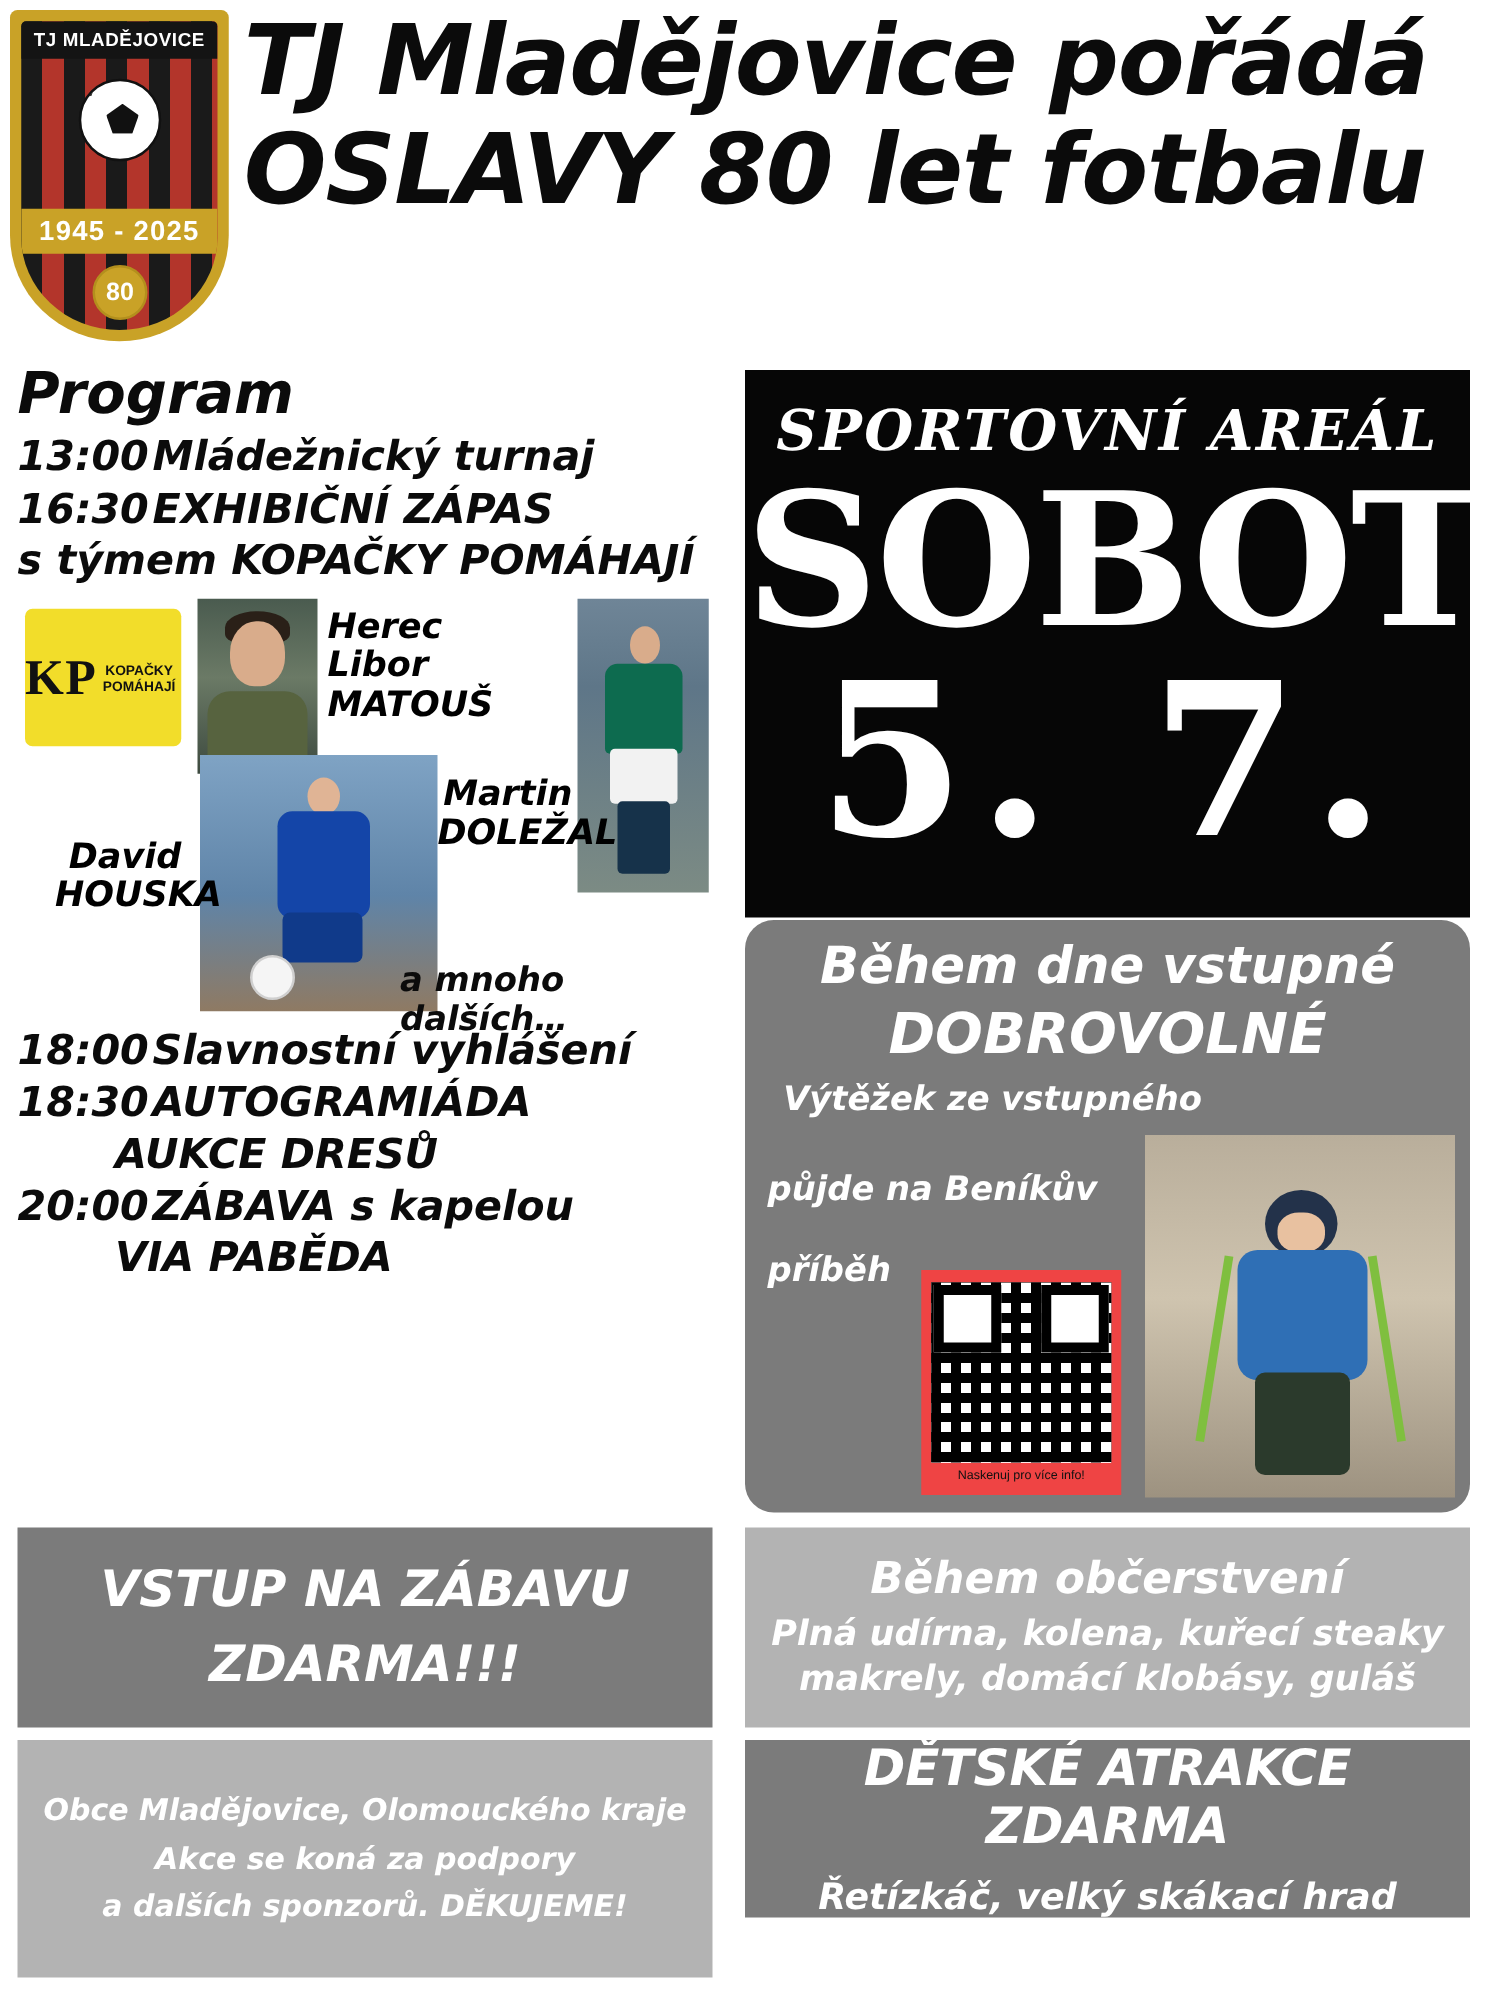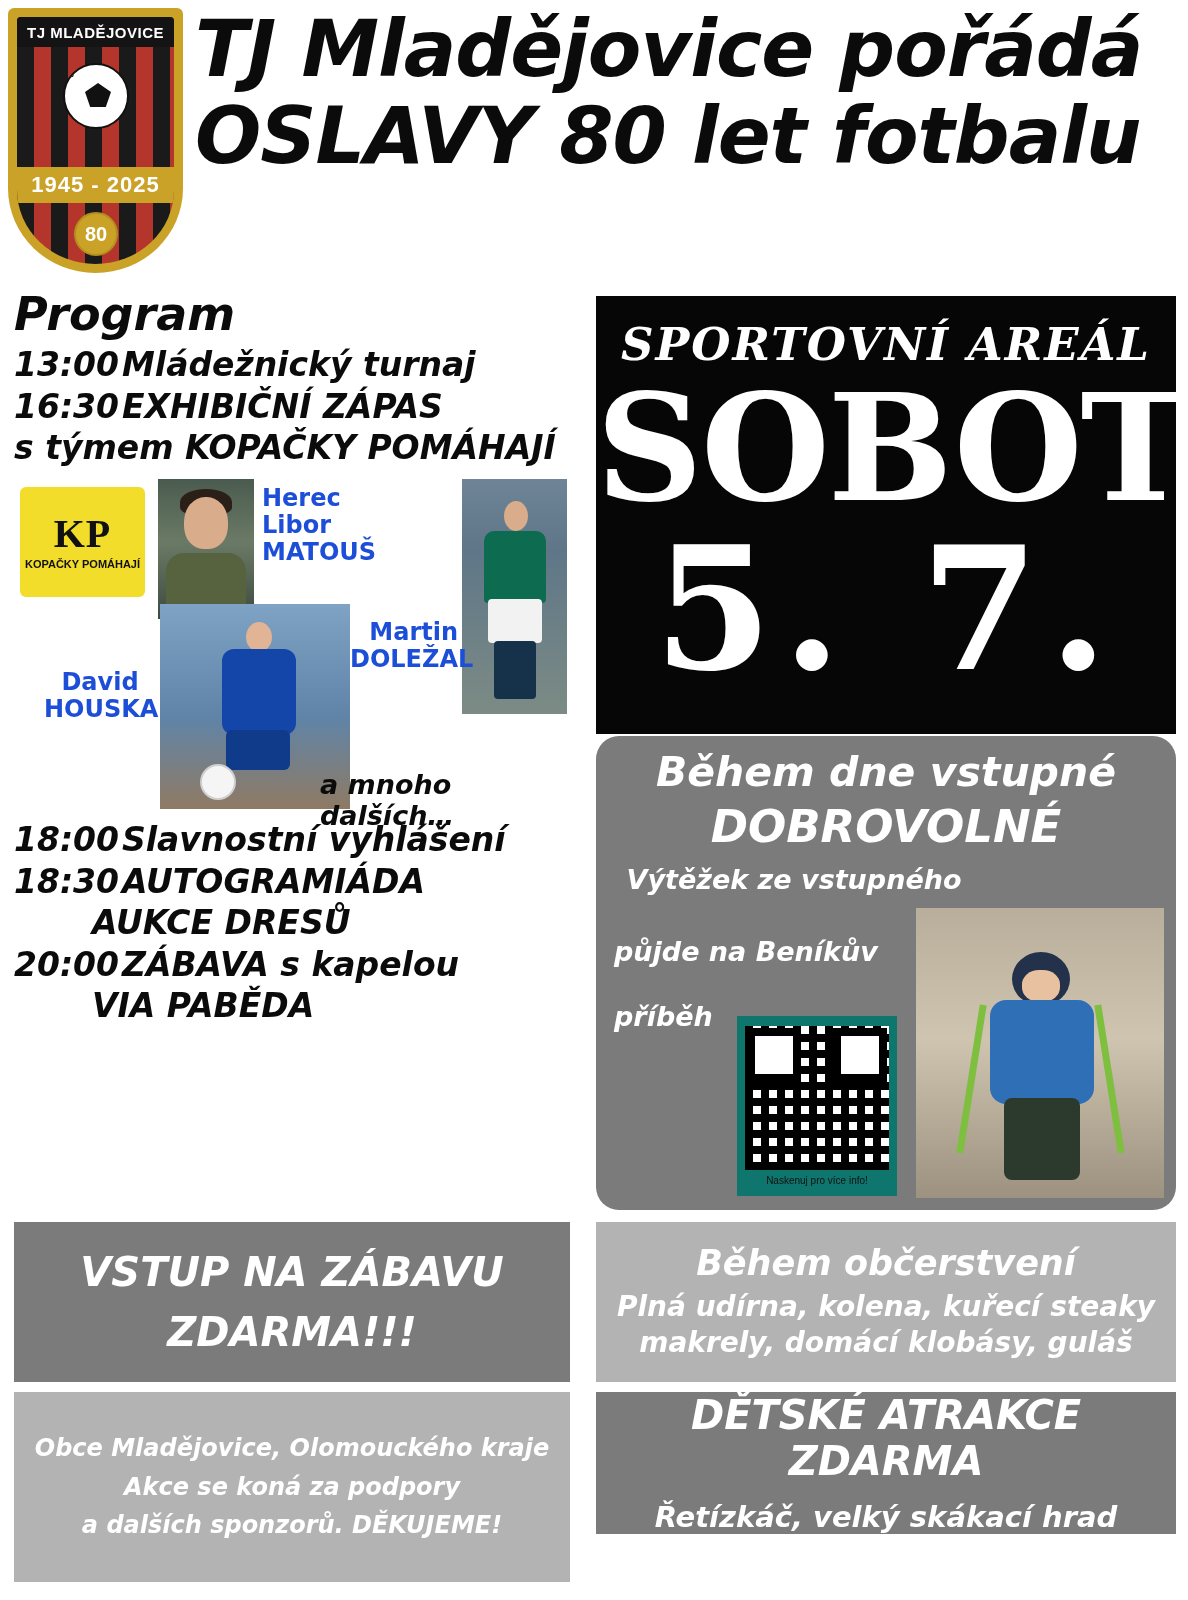--- a/index.html
+++ b/index.html
@@ -102,21 +102,21 @@
   .prog-line .t { display: inline-block; min-width: 108px; }
   .prog-line.indent { margin-left: 82px; }
 
   
   .guests {
     position: relative; width: 565px; height: 340px; margin-top: 10px;
   }
   .kp-logo {
     position: absolute; left: 10px; top: 8px; width: 125px; height: 110px;
     background: #f2dd2a; border-radius: 6px;
-    display: flex; flex-direction: column; align-items: center; justify-content: center;
+    display: flex; flex-direction: row; align-items: center; justify-content: center;
   }
   .kp-mark {
     font-family: "Liberation Serif", serif;
     font-weight: bold; font-size: 40px; color: #111; line-height: 1;
     letter-spacing: 1px;
   }
   .kp-sub {
     font-family: "Liberation Sans", sans-serif;
     font-weight: bold; font-size: 11px; color: #111; line-height: 1.15;
     text-align: center; margin-top: 4px;
@@ -176,22 +176,22 @@
     position: absolute; left: 86px; top: 18px; width: 26px; height: 30px;
     border-radius: 50%; background: #e0b495;
   }
   .photo-houska .ball2 {
     position: absolute; left: 40px; top: 160px; width: 36px; height: 36px;
     border-radius: 50%; background: #f5f5f5; border: 2px solid #cfcfcf;
   }
   .name-lbl {
     position: absolute;
     font-family: "DejaVu Sans", sans-serif;
-    font-weight: bold; 
-    font-size: 24px; color: #1d4ed8; line-height: 1.12;
+    font-weight: bold; font-style: italic;
+    font-size: 28px; color: #000000; line-height: 1.12;
   }
   .name-matous { left: 252px; top: 6px; }
   .name-dolezal { left: 340px; top: 140px; text-align: right; width: 108px; }
   .name-houska { left: 34px; top: 190px; text-align: center; width: 112px; }
   .more-lbl {
     position: absolute; left: 310px; top: 290px;
     font-family: "DejaVu Sans", sans-serif;
     font-weight: bold; font-style: italic;
     font-size: 27px; color: #0b0b0b;
   }
@@ -273,21 +273,21 @@
     font-family: "DejaVu Sans", sans-serif;
     font-weight: bold; font-style: italic; font-size: 27px; color: #fff;
   }
   .gb-l5 {
     position: absolute; left: 18px; top: 265px; width: 170px;
     font-family: "DejaVu Sans", sans-serif;
     font-weight: bold; font-style: italic; font-size: 27px; color: #fff;
   }
   .qr-card {
     position: absolute; left: 141px; top: 280px; width: 160px; height: 180px;
-    background: #0f766e; padding: 10px 8px 4px 8px;
+    background: #ef4444; padding: 10px 8px 4px 8px;
   }
   .qr-grid {
     width: 144px; height: 144px;
     background-color: #fff;
     background-image:
       repeating-linear-gradient(90deg,#000 0 8px,#fff 8px 16px),
       repeating-linear-gradient(0deg,#000 0 8px,#fff 8px 16px);
     background-blend-mode: multiply;
     position: relative;
   }

